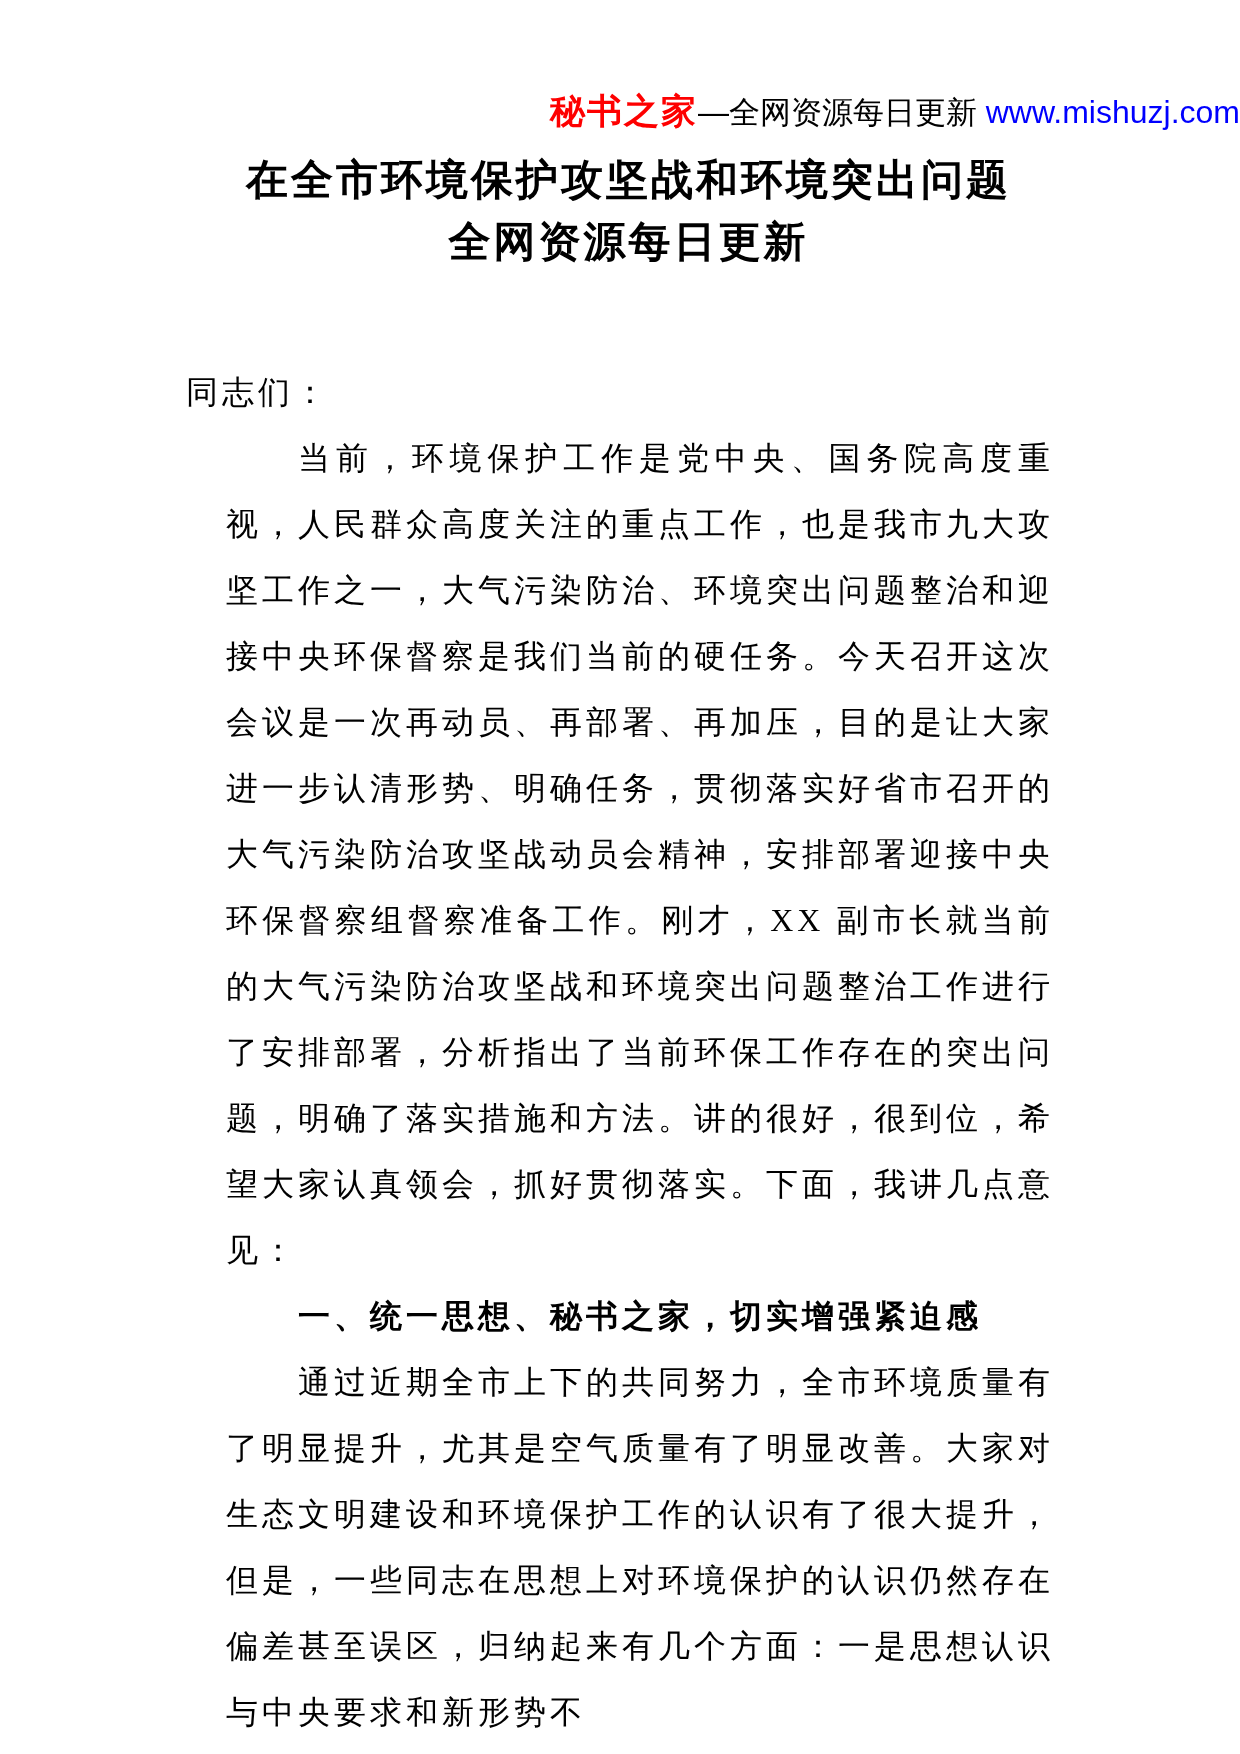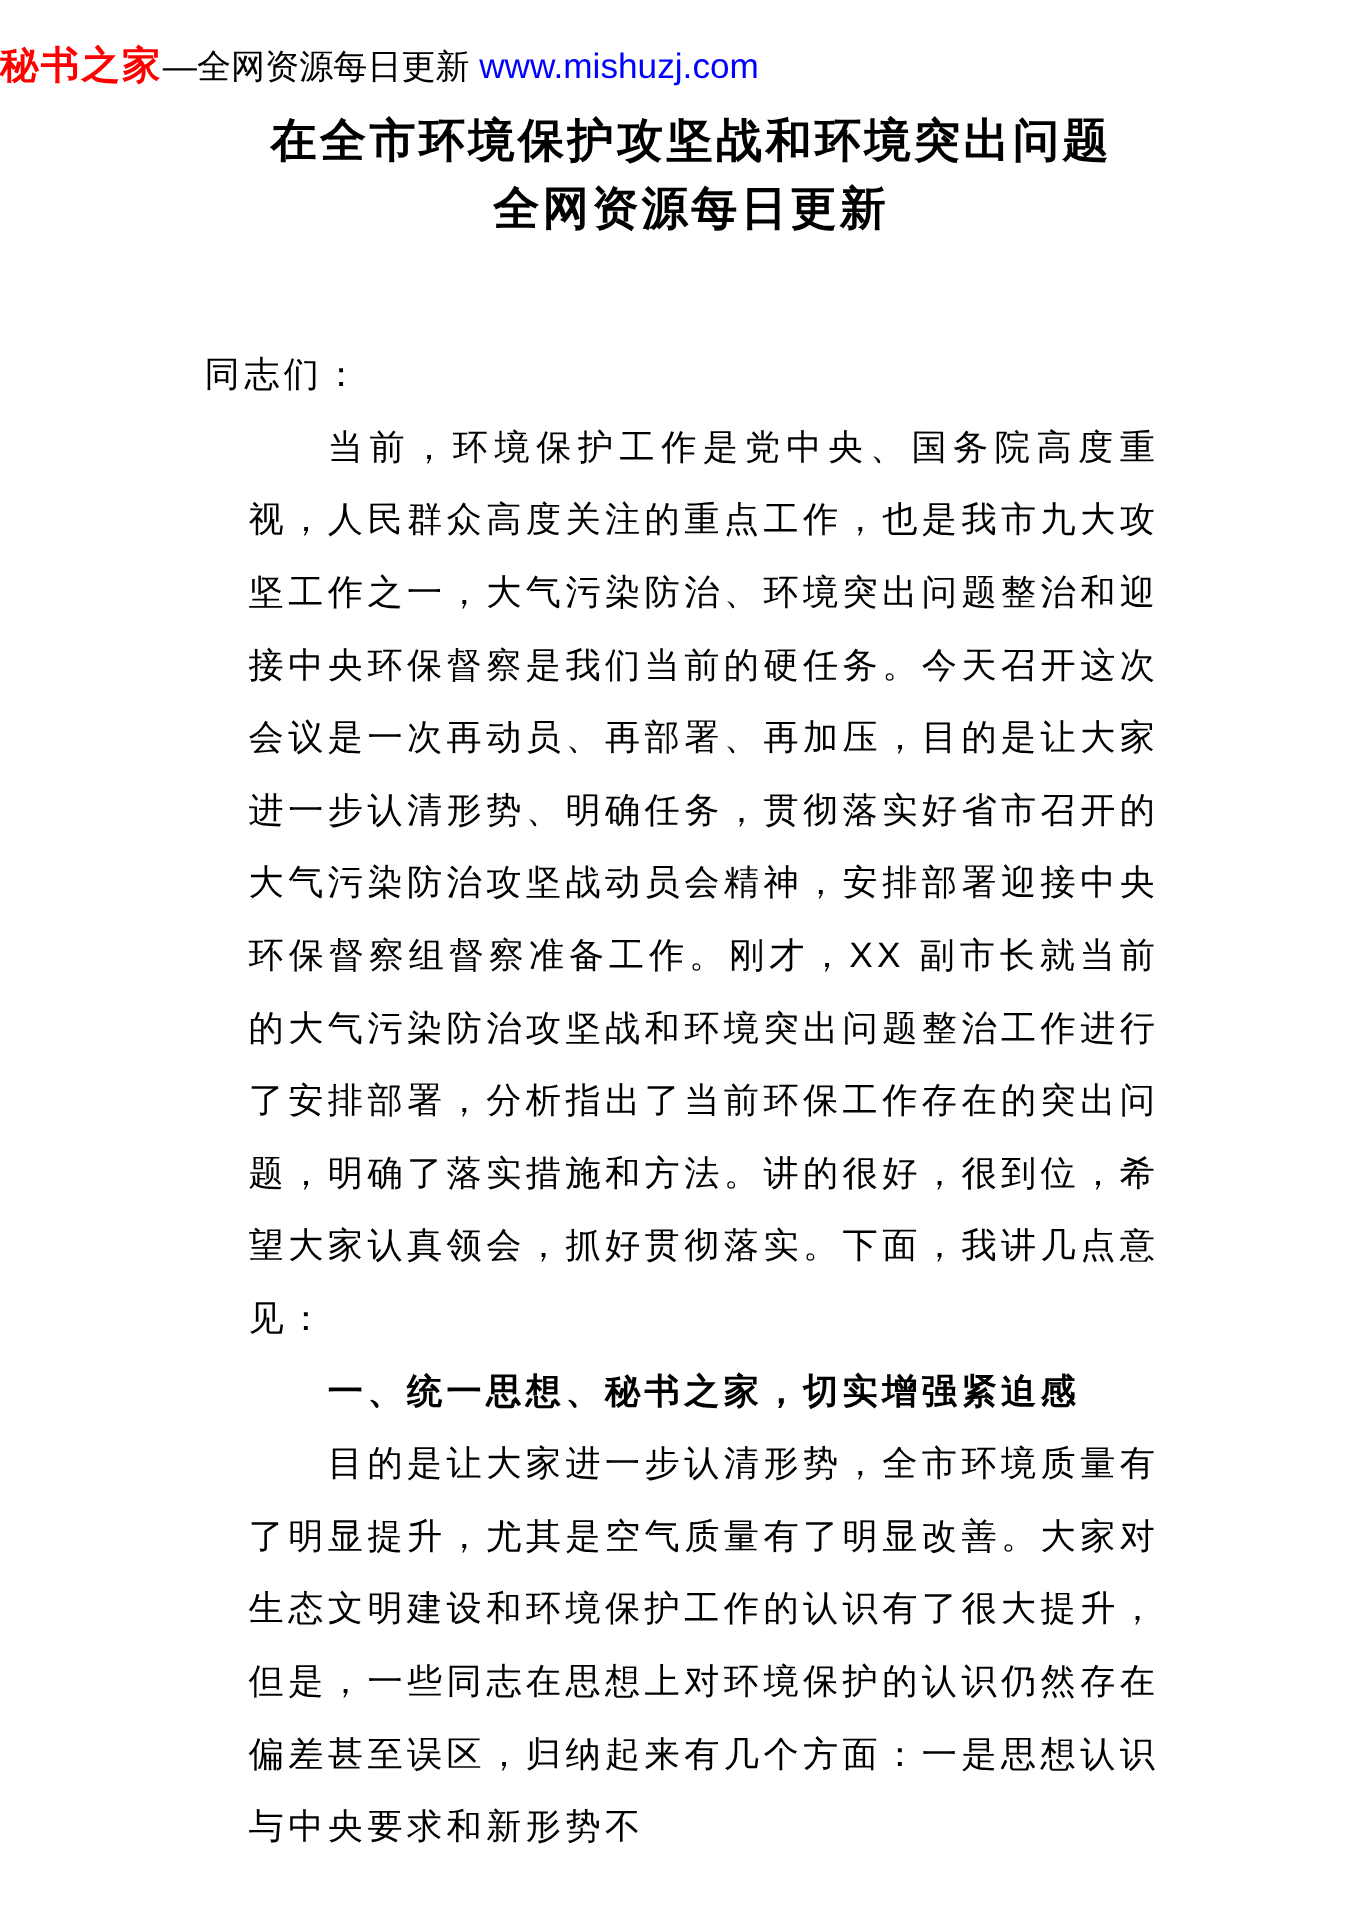--- a/index.html
+++ b/index.html
@@ -9,22 +9,22 @@
       position: relative;
       width: 1240px;
       height: 1754px;
       background: #ffffff;
       overflow: hidden;
       color: #000000;
       font-family: "Liberation Sans", "DejaVu Sans", sans-serif;
     }
 
     .header {
-      padding-top: 36px;
-      text-align: left;
+      padding-top: 88px;
+      text-align: right;
       font-size: 31px;
       white-space: nowrap;
     }
     .header .brand {
       font-weight: bold;
       font-size: 35px;
       letter-spacing: 2px;
     }
     .header .tagline {
       font-size: 31px;
@@ -45,21 +45,21 @@
     .title-line { display: block; }
 
     .content {
       margin: 86px 186px 0 186px;
       font-size: 32px;
       line-height: 66px;
       letter-spacing: 4px;
       text-align: justify;
       text-justify: inter-character;
     }
-    .para { margin: 0; }
+    .para { margin: 0; font-family: Liberation Serif, serif; }
     .para.indent { text-indent: 72px; margin-left: 40px; }
     .para.bold { font-weight: bold; }
   </style>
 </head>
 <body>
 
 <div class="page">
 
   <div class="header">
     <span class="brand" style="color: rgb(254, 0, 0);">秘书之家</span><span class="tagline" style="color: rgb(0, 0, 0);">—全网资源每日更新 </span><span class="url" style="color: rgb(0, 0, 254);">www.mishuzj.com</span>
@@ -67,16 +67,16 @@
 
   <h1 class="title">
     <span class="title-line">在全市环境保护攻坚战和环境突出问题</span>
     <span class="title-line">全网资源每日更新</span>
   </h1>
 
   <div class="content">
     <p class="para">同志们：</p>
     <p class="para indent">当前，环境保护工作是党中央、国务院高度重视，人民群众高度关注的重点工作，也是我市九大攻坚工作之一，大气污染防治、环境突出问题整治和迎接中央环保督察是我们当前的硬任务。今天召开这次会议是一次再动员、再部署、再加压，目的是让大家进一步认清形势、明确任务，贯彻落实好省市召开的大气污染防治攻坚战动员会精神，安排部署迎接中央环保督察组督察准备工作。刚才，XX 副市长就当前的大气污染防治攻坚战和环境突出问题整治工作进行了安排部署，分析指出了当前环保工作存在的突出问题，明确了落实措施和方法。讲的很好，很到位，希望大家认真领会，抓好贯彻落实。下面，我讲几点意见：</p>
     <p class="para indent bold">一、统一思想、秘书之家，切实增强紧迫感</p>
-    <p class="para indent">目的是让大家进一步认清形势，全市环境质量有了明显提升，尤其是空气质量有了明显改善。大家对生态文明建设和环境保护工作的认识有了很大提升，但是，一些同志在思想上对环境保护的认识仍然存在偏差甚至误区，归纳起来有几个方面：一是思想认识与中央要求和新形势不</p>
+    <p class="para indent">通过近期全市上下的共同努力，全市环境质量有了明显提升，尤其是空气质量有了明显改善。大家对生态文明建设和环境保护工作的认识有了很大提升，但是，一些同志在思想上对环境保护的认识仍然存在偏差甚至误区，归纳起来有几个方面：一是思想认识与中央要求和新形势不</p>
   </div>
 
 </div>
 
 </body></html>

